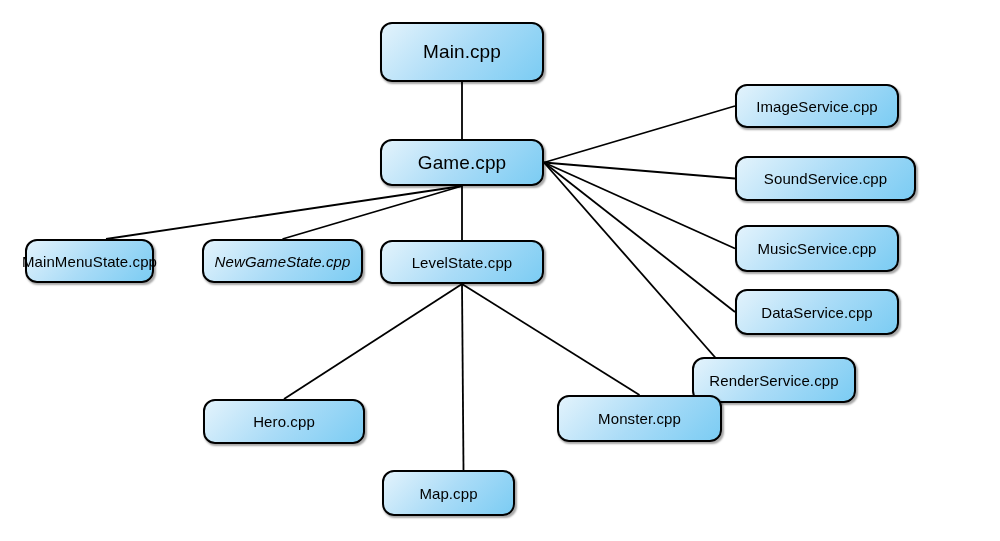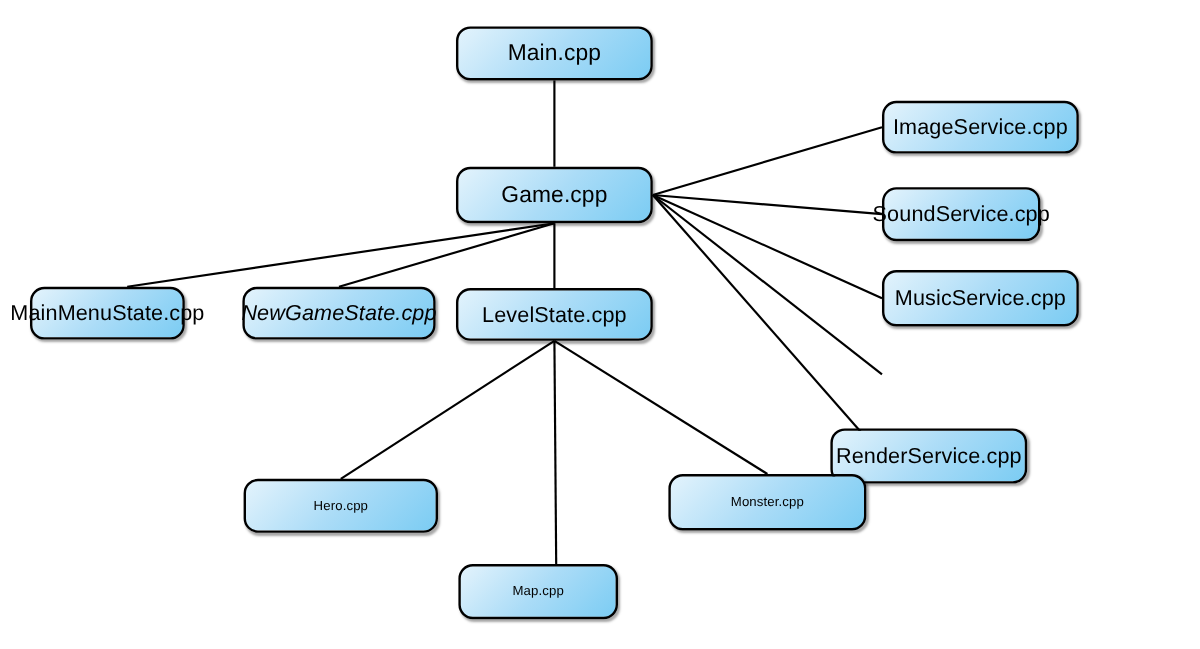--- a/index.html
+++ b/index.html
@@ -24,69 +24,72 @@
   .node {
     position: absolute;
     box-sizing: border-box;
     border: 2px solid #000000;
     border-radius: 12px;
     display: flex;
     align-items: center;
     justify-content: center;
     box-shadow: 1.5px 2px 2px rgba(0,0,0,0.35);
     color: #000000;
-    font-size: 18px;
+    font-size: 15px;
     letter-spacing: 0.1px;
     white-space: nowrap;
   }
   .node.large { font-size: 19px; }
-  .node.small { font-size: 11px; }
+  .node.small { font-size: 15px; }
 </style>
 </head>
 <body>
 
 <div class="canvas" style="background: rgb(255, 255, 255);">
   <svg class="edge-layer" xmlns="http://www.w3.org/2000/svg">
       <line x1="462" y1="67" x2="462" y2="139" stroke="#000000" stroke-width="1.8"></line>
       <line x1="462" y1="186" x2="106" y2="239" stroke="#000000" stroke-width="1.8"></line>
       <line x1="462" y1="186" x2="282.5" y2="239" stroke="#000000" stroke-width="1.8"></line>
       <line x1="462" y1="186" x2="462" y2="240" stroke="#000000" stroke-width="1.8"></line>
       <line x1="544" y1="162.5" x2="735" y2="106" stroke="#000000" stroke-width="1.8"></line>
       <line x1="544" y1="162.5" x2="735" y2="178.5" stroke="#000000" stroke-width="1.8"></line>
       <line x1="544" y1="162.5" x2="735" y2="248.5" stroke="#000000" stroke-width="1.8"></line>
       <line x1="544" y1="162.5" x2="735" y2="312" stroke="#000000" stroke-width="1.8"></line>
       <line x1="544" y1="162.5" x2="735" y2="380" stroke="#000000" stroke-width="1.8"></line>
       <line x1="462" y1="284" x2="284" y2="399" stroke="#000000" stroke-width="1.8"></line>
       <line x1="462" y1="284" x2="463.5" y2="470" stroke="#000000" stroke-width="1.8"></line>
       <line x1="462" y1="284" x2="639.5" y2="395" stroke="#000000" stroke-width="1.8"></line>
     </svg>
 
-<div class="node large" style="left: 380px; top: 22px; width: 164px; height: 45px; border-color: rgb(0, 0, 0); color: rgb(0, 0, 0); background: linear-gradient(135deg, rgb(227, 243, 252) 0%, rgb(171, 220, 247) 50%, rgb(123, 204, 243) 100%);">
+<div class="node large" style="left: 380px; top: 22px; width: 164px; height: 60px; border-color: rgb(0, 0, 0); color: rgb(0, 0, 0); background: linear-gradient(135deg, rgb(227, 243, 252) 0%, rgb(171, 220, 247) 50%, rgb(123, 204, 243) 100%);">
       <span>Main.cpp</span>
     </div>
     <div class="node large" style="left: 380px; top: 139px; width: 164px; height: 47px; border-color: rgb(0, 0, 0); color: rgb(0, 0, 0); background: linear-gradient(135deg, rgb(227, 243, 252) 0%, rgb(171, 220, 247) 50%, rgb(123, 204, 243) 100%);">
       <span>Game.cpp</span>
     </div>
     <div class="node medium" style="left: 25px; top: 239px; width: 129px; height: 44px; border-color: rgb(0, 0, 0); color: rgb(0, 0, 0); background: linear-gradient(135deg, rgb(227, 243, 252) 0%, rgb(171, 220, 247) 50%, rgb(123, 204, 243) 100%);">
       <span>MainMenuState.cpp</span>
     </div>
     <div class="node medium" style="left: 202px; top: 239px; width: 161px; height: 44px; border-color: rgb(0, 0, 0); color: rgb(0, 0, 0); background: linear-gradient(135deg, rgb(227, 243, 252) 0%, rgb(171, 220, 247) 50%, rgb(123, 204, 243) 100%); font-style: italic;">
       <span>NewGameState.cpp</span>
     </div>
     <div class="node medium" style="left: 380px; top: 240px; width: 164px; height: 44px; border-color: rgb(0, 0, 0); color: rgb(0, 0, 0); background: linear-gradient(135deg, rgb(227, 243, 252) 0%, rgb(171, 220, 247) 50%, rgb(123, 204, 243) 100%);">
       <span>LevelState.cpp</span>
     </div>
     <div class="node medium" style="left: 735px; top: 84px; width: 164px; height: 44px; border-color: rgb(0, 0, 0); color: rgb(0, 0, 0); background: linear-gradient(135deg, rgb(227, 243, 252) 0%, rgb(171, 220, 247) 50%, rgb(123, 204, 243) 100%);">
       <span>ImageService.cpp</span>
     </div>
-    <div class="node medium" style="left: 735px; top: 156px; width: 132px; height: 45px; border-color: rgb(0, 0, 0); color: rgb(0, 0, 0); background: linear-gradient(135deg, rgb(227, 243, 252) 0%, rgb(171, 220, 247) 50%, rgb(123, 204, 243) 100%);">
+    <div class="node medium" style="left: 735px; top: 156px; width: 181px; height: 45px; border-color: rgb(0, 0, 0); color: rgb(0, 0, 0); background: linear-gradient(135deg, rgb(227, 243, 252) 0%, rgb(171, 220, 247) 50%, rgb(123, 204, 243) 100%);">
       <span>SoundService.cpp</span>
     </div>
     <div class="node medium" style="left: 735px; top: 225px; width: 164px; height: 47px; border-color: rgb(0, 0, 0); color: rgb(0, 0, 0); background: linear-gradient(135deg, rgb(227, 243, 252) 0%, rgb(171, 220, 247) 50%, rgb(123, 204, 243) 100%);">
       <span>MusicService.cpp</span>
+    </div>
+    <div class="node medium" style="left: 735px; top: 289px; width: 164px; height: 46px; border-color: rgb(0, 0, 0); color: rgb(0, 0, 0); background: linear-gradient(135deg, rgb(227, 243, 252) 0%, rgb(171, 220, 247) 50%, rgb(123, 204, 243) 100%);">
+      <span>DataService.cpp</span>
     </div>
     <div class="node medium" style="left: 692px; top: 357px; width: 164px; height: 46px; border-color: rgb(0, 0, 0); color: rgb(0, 0, 0); background: linear-gradient(135deg, rgb(227, 243, 252) 0%, rgb(171, 220, 247) 50%, rgb(123, 204, 243) 100%);">
       <span>RenderService.cpp</span>
     </div>
     <div class="node small" style="left: 203px; top: 399px; width: 162px; height: 45px; border-color: rgb(0, 0, 0); color: rgb(0, 0, 0); background: linear-gradient(135deg, rgb(227, 243, 252) 0%, rgb(171, 220, 247) 50%, rgb(123, 204, 243) 100%);">
       <span>Hero.cpp</span>
     </div>
     <div class="node small" style="left: 382px; top: 470px; width: 133px; height: 46px; border-color: rgb(0, 0, 0); color: rgb(0, 0, 0); background: linear-gradient(135deg, rgb(227, 243, 252) 0%, rgb(171, 220, 247) 50%, rgb(123, 204, 243) 100%);">
       <span>Map.cpp</span>
     </div>

